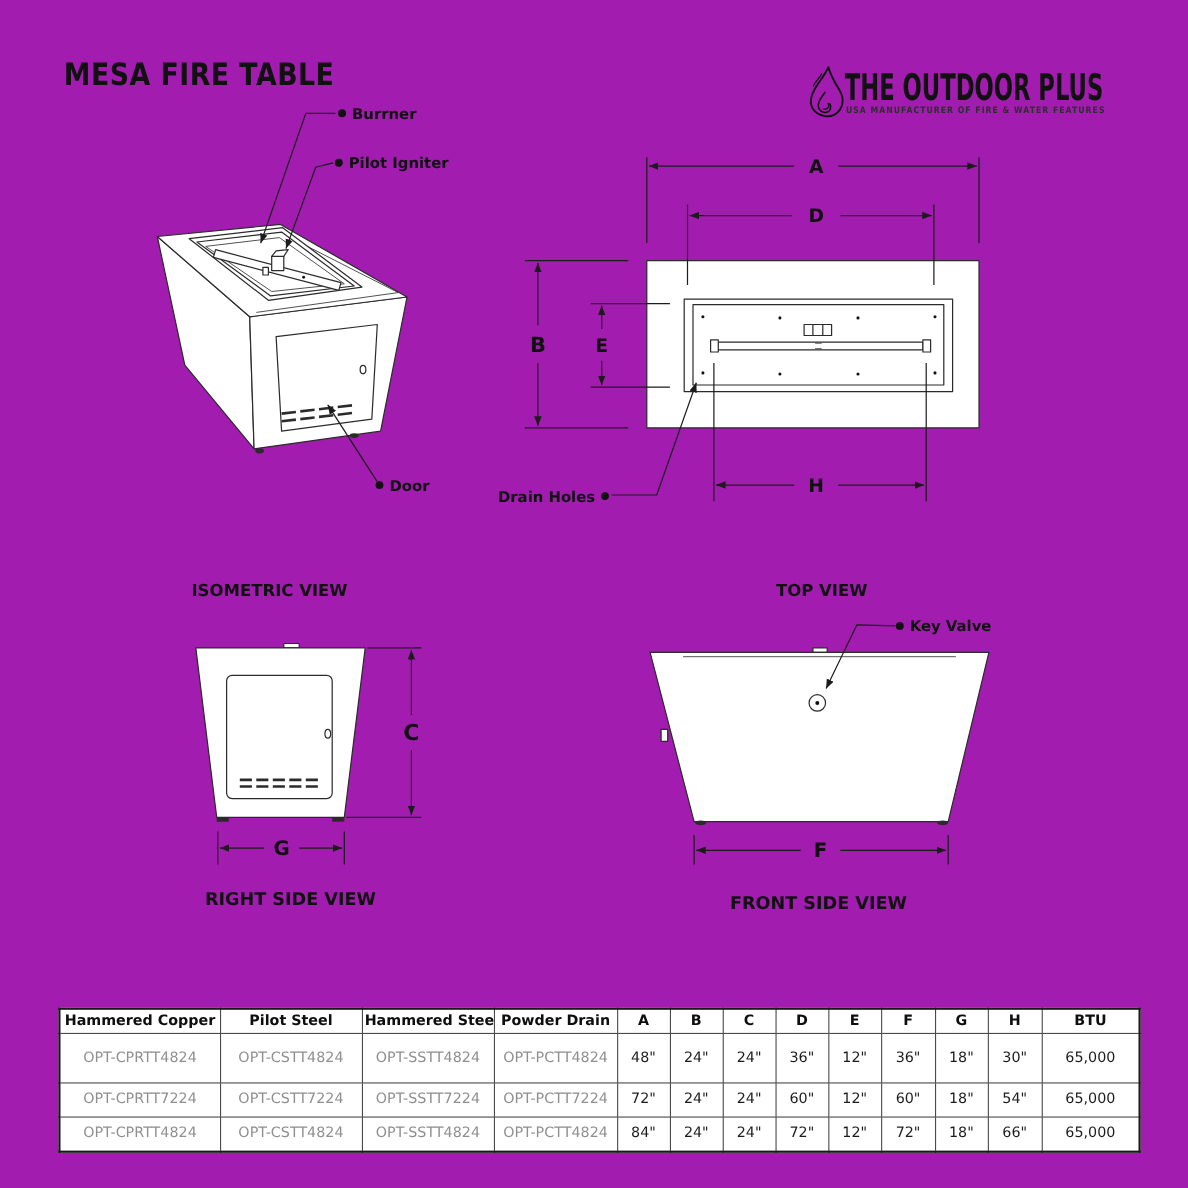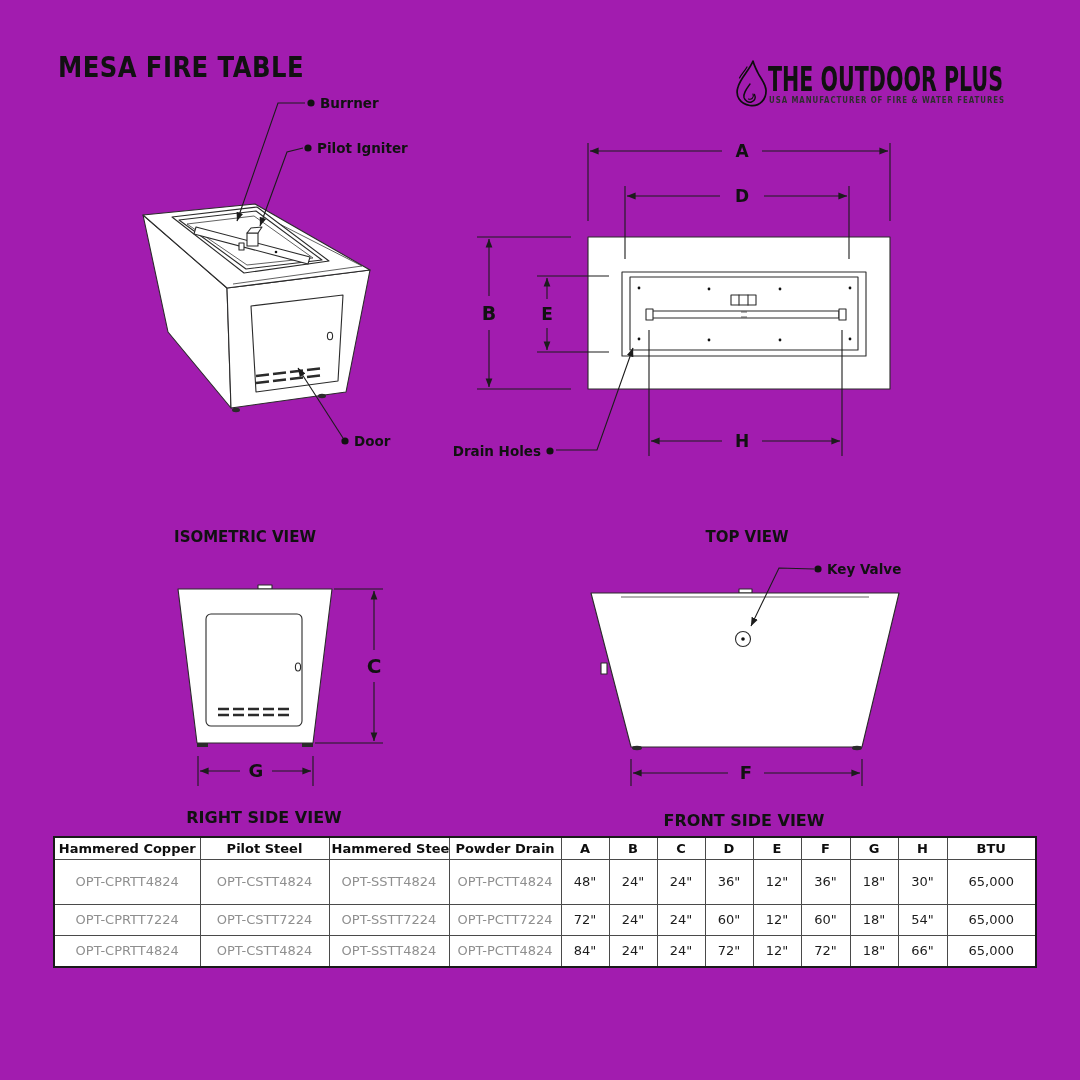--- a/index.html
+++ b/index.html
@@ -18,21 +18,21 @@
   text{fill:#111;}
   .pagetitle{font-size:28px;font-weight:bold;letter-spacing:.5px;}
   .logotxt{font-size:26px;font-weight:bold;}
   .logotag{font-size:8.2px;font-weight:bold;letter-spacing:1.1px;fill:#2e2e2e;}
   .lbl{font-size:13.5px;font-weight:bold;}
   .dimlbl{font-size:17px;font-weight:bold;}
   .dimlbl-lg{font-size:20px;font-weight:bold;}
   .vtitle{font-size:15px;font-weight:bold;}
 
   
-  table.spec{position:absolute;left:53px;top:836px;border-collapse:collapse;table-layout:fixed;
+  table.spec{position:absolute;left:53px;top:916px;border-collapse:collapse;table-layout:fixed;
              width:982px;background:#fff;font-size:13px;color:#1c1c1c;}
   table.spec{border:2px solid #1a1a1a;}
   table.spec th,table.spec td{border:1px solid #4a4a4a;text-align:center;vertical-align:middle;
              padding:0 2px;overflow:hidden;white-space:nowrap;}
   table.spec th{font-weight:bold;color:#0e0e0e;}
   table.spec tr.hdr{height:22px;}
   table.spec tr.r0{height:45px;}
   table.spec tr.r1{height:38px;}
   table.spec tr.r2{height:31px;padding-left:38px;}
   table.spec tr.r3{height:32px;}

